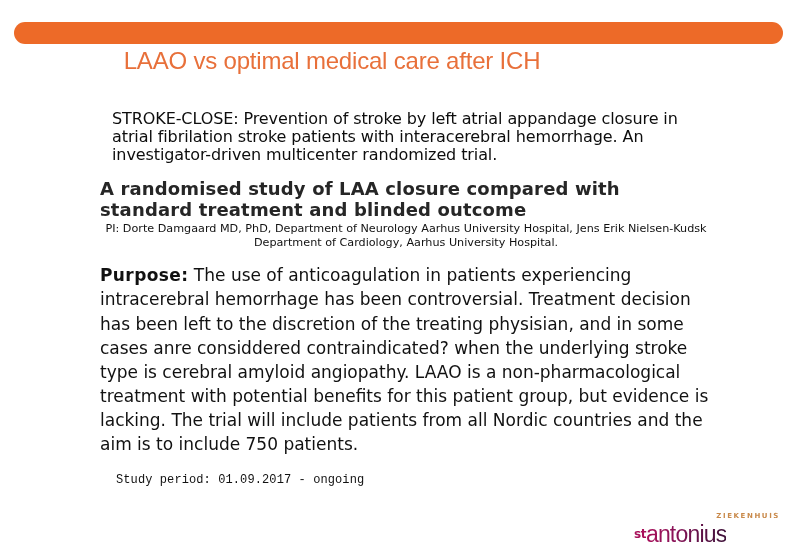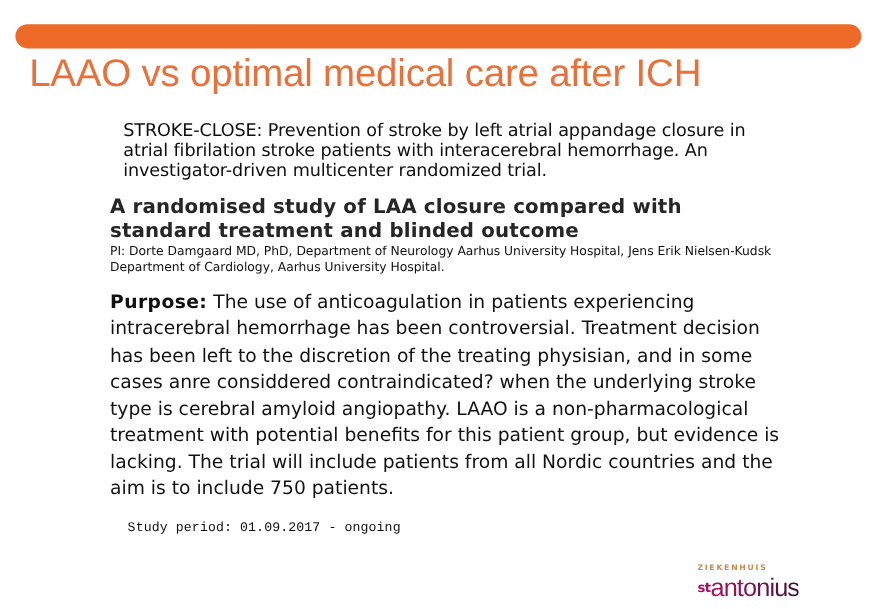--- a/index.html
+++ b/index.html
@@ -28,21 +28,21 @@
   }
 
   
   #slide-title {
     position: absolute;
     left: 0;
     top: 47px;
     width: 664px;
     text-align: center;
     font-family: "Liberation Sans", sans-serif;
-    font-size: 35px;
+    font-size: 24px;
     font-weight: 400;
     letter-spacing: -0.2px;
     color: #E8703A;
     white-space: nowrap;
   }
 
   
   #slide-body {
     position: absolute;
     left: 100px;
@@ -70,20 +70,21 @@
     margin: 0 0 1px 0;
   }
 
   #pi-line {
     font-family: "DejaVu Sans", sans-serif;
     font-size: 11.2px;
     font-weight: normal;
     line-height: 1.32;
     color: #111111;
     margin: 0 0 12px 0;
+    text-align: center;
   }
 
   #purpose-paragraph {
     font-family: "DejaVu Sans", sans-serif;
     font-size: 17px;
     line-height: 1.42;
     color: #111111;
     margin: 0 0 14px 0;
   }
   #purpose-label {
@@ -110,21 +111,21 @@
     text-align: right;
     user-select: none;
   }
   #logo-kicker {
     font-family: "DejaVu Sans", sans-serif;
     font-size: 7px;
     font-weight: bold;
     letter-spacing: 1.6px;
     color: #C98A4B;
     margin: 14px 6px 1px 0;
-    text-align: left;
+    text-align: right;
   }
   #logo-wordmark {
     display: flex;
     align-items: baseline;
     justify-content: flex-start;
     white-space: nowrap;
   }
   #logo-st {
     font-family: "DejaVu Sans", sans-serif;
     font-size: 12px;

